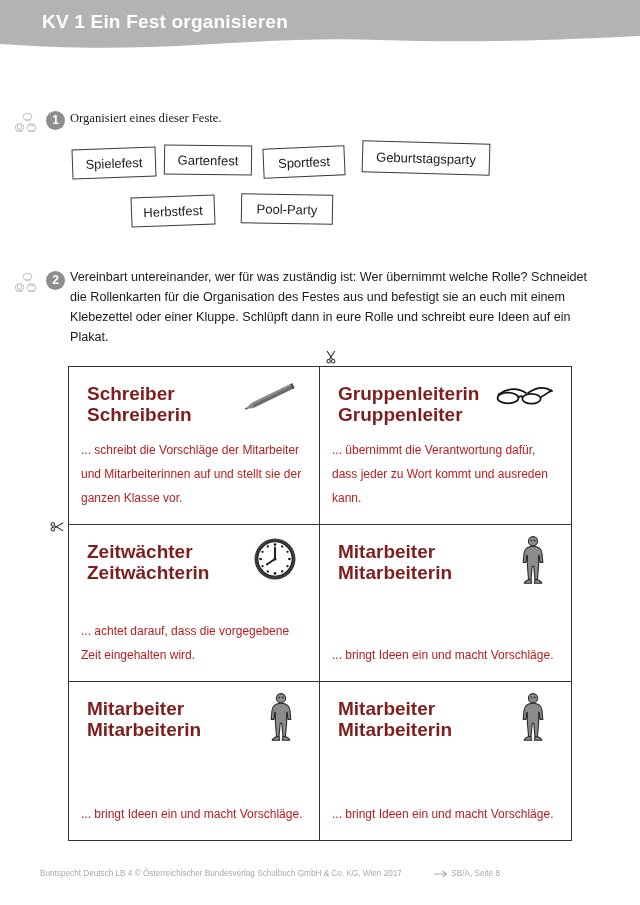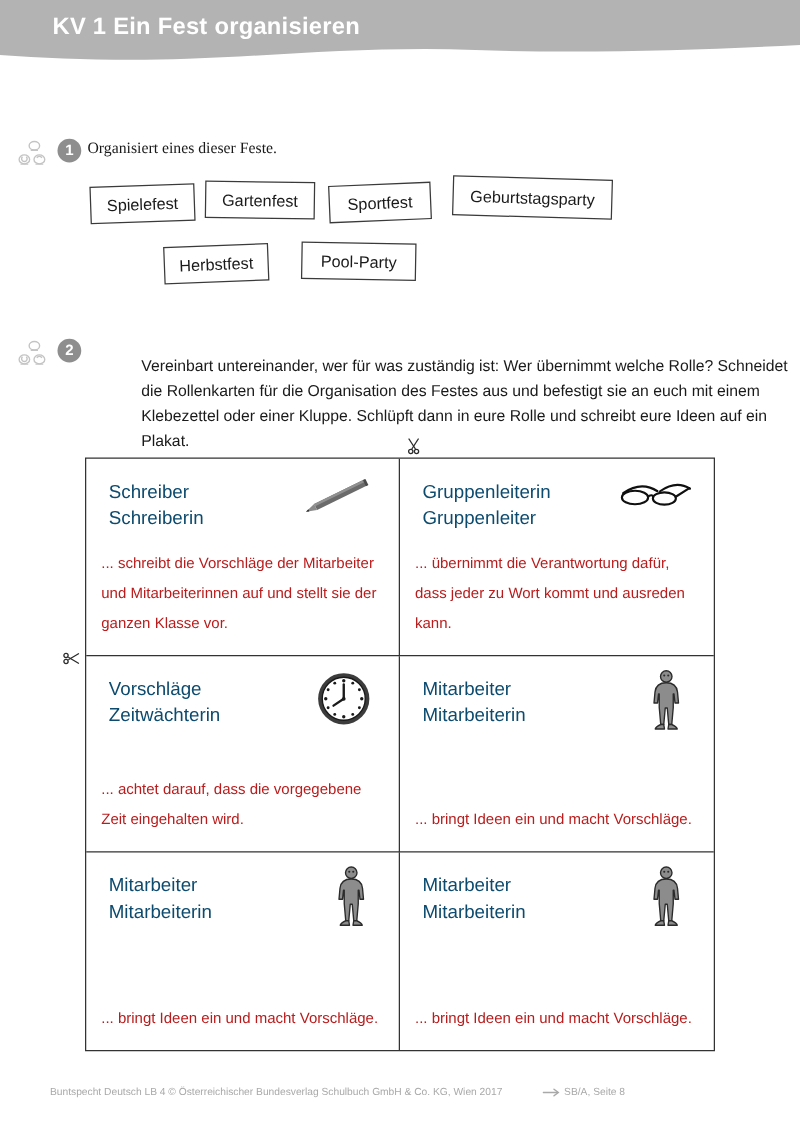--- a/index.html
+++ b/index.html
@@ -73,21 +73,21 @@
   
   #task1 { left: 0; top: 108px; width: 640px; }
   #task1 .task-icon { left: 14px; top: 4px; }
   #task1 .task-badge { left: 46px; top: 3px; }
   #task1 .task-text  { left: 70px; top: 0px; width: 520px; font-family: Liberation Serif, serif; }
 
   
   #task2 { left: 0; top: 267px; width: 640px; }
   #task2 .task-icon { left: 14px; top: 5px; }
   #task2 .task-badge { left: 46px; top: 4px; }
-  #task2 .task-text  { left: 70px; top: 16px; width: 525px; margin-left: 43px; }
+  #task2 .task-text  { left: 70px; top: 0px; width: 525px; }
 
   
   .fest-layer {
     position: absolute;
     left: 0;
     top: 140px;
     width: 640px;
     height: 100px;
   }
   .fest-box {
@@ -122,24 +122,24 @@
     box-sizing: border-box;
     border-right: 1.6px solid #333333;
     border-bottom: 1.6px solid #333333;
     padding: 16px 18px 12px 18px;
     overflow: hidden;
   }
   .role-card:nth-child(2n) { border-right: none; }
   .role-card:nth-child(5), .role-card:nth-child(6) { border-bottom: none; }
 
   .role-title {
-    font-size: 15px;
-    font-weight: normal;
+    font-size: 19px;
+    font-weight: bold;
     line-height: 21px;
-    color: #0c4a6e;
+    color: #7f1d1d;
     max-width: 175px;
   }
   .role-desc {
     position: absolute;
     left: 12px;
     right: 14px;
     bottom: 14px;
     font-size: 12px;
     line-height: 24px;
     color: #b91c1c;
@@ -320,21 +320,21 @@
           <path d="M23.4 16.2 Q27.4 14.0 27.4 16.6"></path>
           <path d="M45.6 16.4 Q51 13.0 56.5 9.5"></path>
         </g>
       </svg>
     </span>
     <div class="role-desc">... übernimmt die Verantwortung dafür, dass jeder zu Wort kommt und ausreden kann.</div>
   </div>
 
   <div class="role-card">
     <div class="role-title">
-      <div>Vorschläge</div>
+      <div>Zeitwächter</div>
       <div>Zeitwächterin</div>
     </div>
     <span class="role-card-icon" style="top:12px; right:22px;">
       <svg width="44" height="44" viewBox="0 0 44 44" aria-hidden="true">
         <circle cx="22" cy="22" r="20.5" fill="#3c3c3c"></circle>
         <circle cx="22" cy="22" r="17.2" fill="#ffffff" stroke="#1a1a1a" stroke-width="1.1"></circle>
         <g fill="#1a1a1a">
           <circle cx="22" cy="7.6" r="1.35"></circle>
           <circle cx="29.2" cy="9.5" r="1.15"></circle>
           <circle cx="34.5" cy="14.8" r="1.15"></circle>

